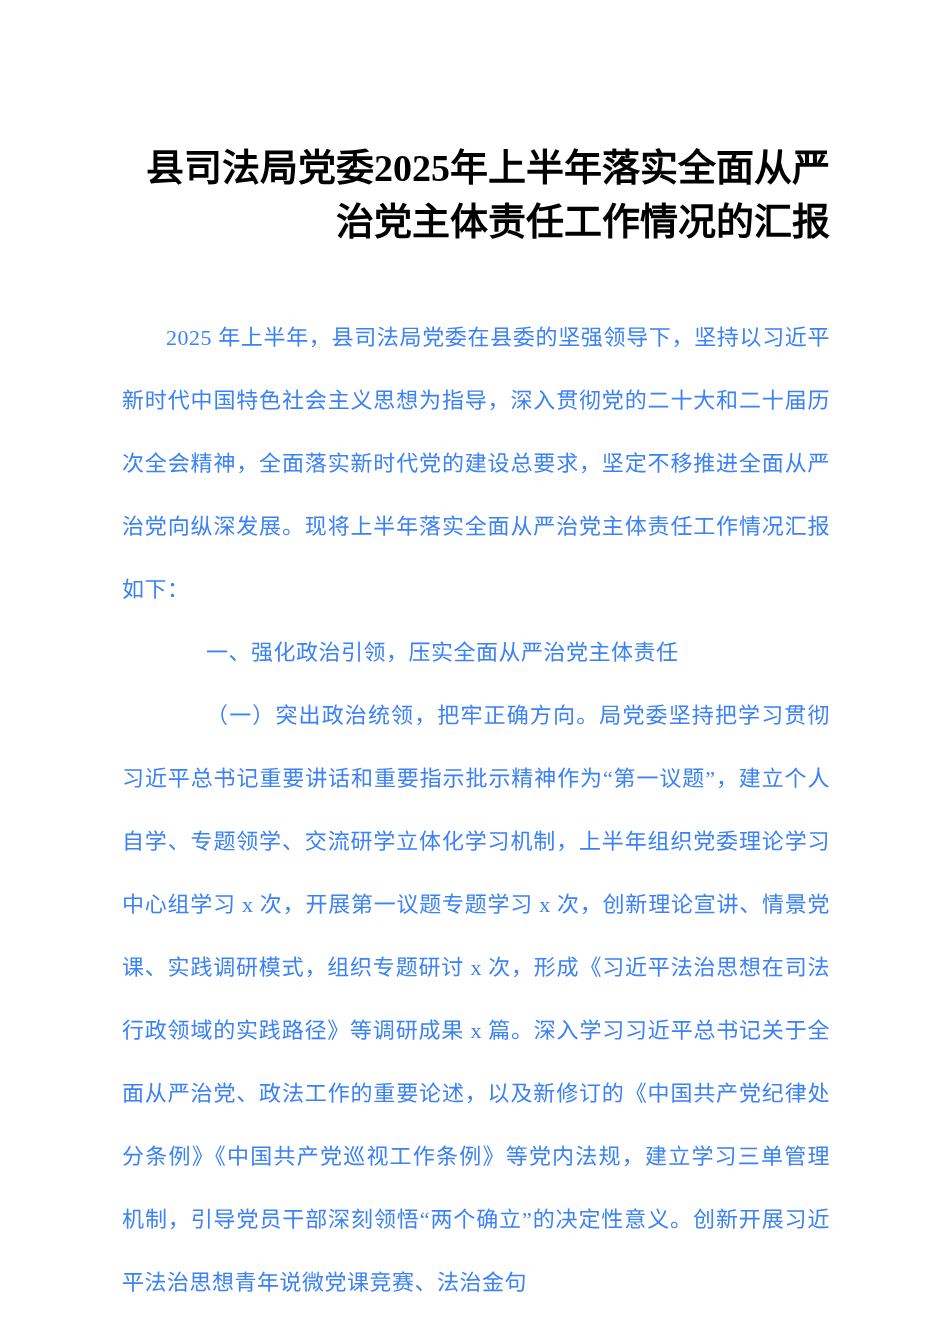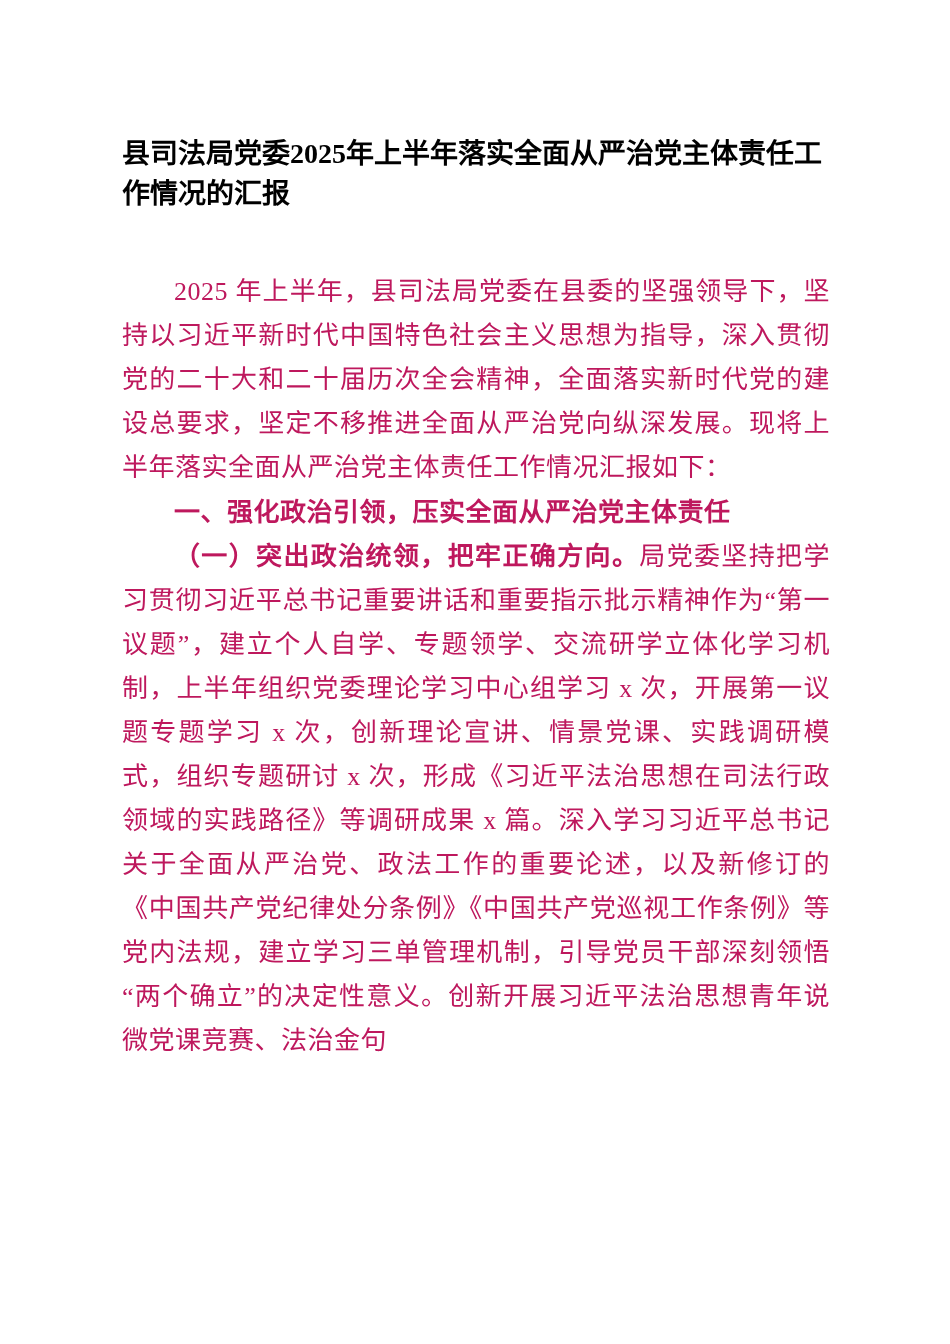--- a/index.html
+++ b/index.html
@@ -12,44 +12,45 @@
     width: 950px;
     min-height: 1344px;
     margin: 0 auto;
     background: #ffffff;
     box-sizing: border-box;
     padding: 130px 120px 90px 122px;
   }
   .doc-title {
     font-family: "Liberation Serif", "DejaVu Serif", serif;
     font-weight: bold;
-    font-size: 28px;
+    font-size: 38px;
     line-height: 1.42;
     color: #000000;
-    text-align: left;
-    margin: 4px 0 56px 0;
+    text-align: right;
+    margin: 12px 0 56px 0;
   }
   .doc-body p {
     margin: 0;
     padding: 0;
     font-family: "Liberation Serif", "DejaVu Serif", serif;
-    font-size: 26px;
-    line-height: 44px;
-    color: #be185d;
+    font-size: 22px;
+    line-height: 63px;
+    color: #3b82f6;
     text-align: justify;
     text-indent: 2em;
     letter-spacing: 0.5px;
   }
   .doc-body p.heading {
     font-family: "Liberation Sans", "DejaVu Sans", sans-serif;
     font-weight: bold;
   }
   .doc-body .bold {
     font-family: "Liberation Sans", "DejaVu Sans", sans-serif;
-    font-weight: bold;
+    font-weight: normal;
+    margin-left: 40px;
   }
 </style>
 </head>
 <body>
 
 <div class="page">
   <h1 class="doc-title">县司法局党委2025年上半年落实全面从严治党主体责任工作情况的汇报</h1>
   <div class="doc-body">
       <p><span>2025 年上半年，县司法局党委在县委的坚强领导下，坚持以习近平新时代中国特色社会主义思想为指导，深入贯彻党的二十大和二十届历次全会精神，全面落实新时代党的建设总要求，坚定不移推进全面从严治党向纵深发展。现将上半年落实全面从严治党主体责任工作情况汇报如下：</span></p>
       <p class="heading"><span class="bold">一、强化政治引领，压实全面从严治党主体责任</span></p>

